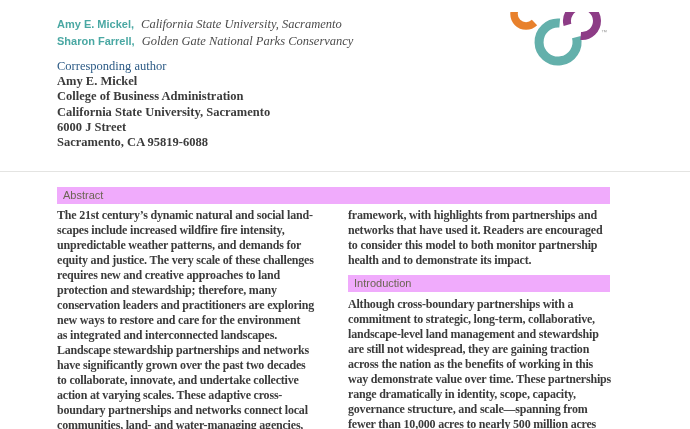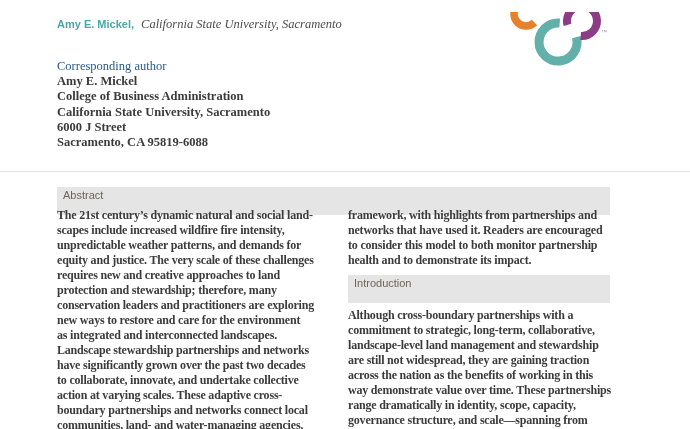--- a/index.html
+++ b/index.html
@@ -41,21 +41,21 @@
   }
 
   
   .divider {
     position: absolute; left: 0; top: 159px; width: 690px; height: 1px;
     background: #e4e4e2;
   }
 
   
   .bar {
-    height: 28px; background: #e5e5e5;
+    height: 17px; background: #f0abfc;
     font-family: "Liberation Sans", sans-serif;
     font-size: 11px; line-height: 17px; color: #6b6553;
     padding-left: 6px; box-sizing: border-box;
   }
   .abstract-bar { position: absolute; left: 57px; top: 175px; width: 553px; }
 
   
   .body-text {
     font-size: 12px; line-height: 15px; letter-spacing: -0.2px; color: #3b3b3b;
   }
@@ -73,20 +73,24 @@
     <path d="M534.5,10.5 A12,12 0 1 1 534.5,-6.5" fill="none" stroke="#e8812c" stroke-width="7.5"></path>
     <path d="M576.4,25.1 A19,19 0 1 1 559.7,11.1" fill="none" stroke="#63b0ab" stroke-width="9"></path>
     <path d="M567.5,12.9 A15,15 0 1 1 580.7,23.9" fill="none" stroke="#8d3c86" stroke-width="8"></path>
   </svg>
   <span class="logo-tm">™</span>
 
   <div class="authors">
     <div class="author-line">
       <span class="author-name">Amy E. Mickel,</span>
       <span class="author-affil">California State University, Sacramento</span>
+    </div>
+    <div class="author-line">
+      <span class="author-name">Sharon Farrell,</span>
+      <span class="author-affil">Golden Gate National Parks Conservancy</span>
     </div>
   </div>
 
   <div class="corr">
     <div class="corr-heading">Corresponding author</div>
     <div class="pre">Amy E. Mickel
 College of Business Administration
 California State University, Sacramento
 6000 J Street
 Sacramento, CA 95819-6088</div>

